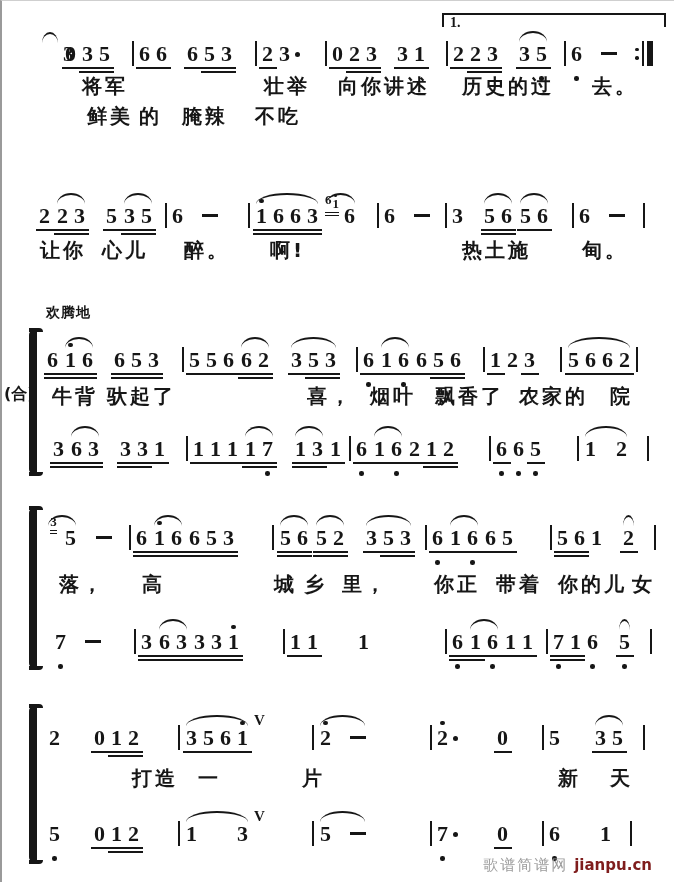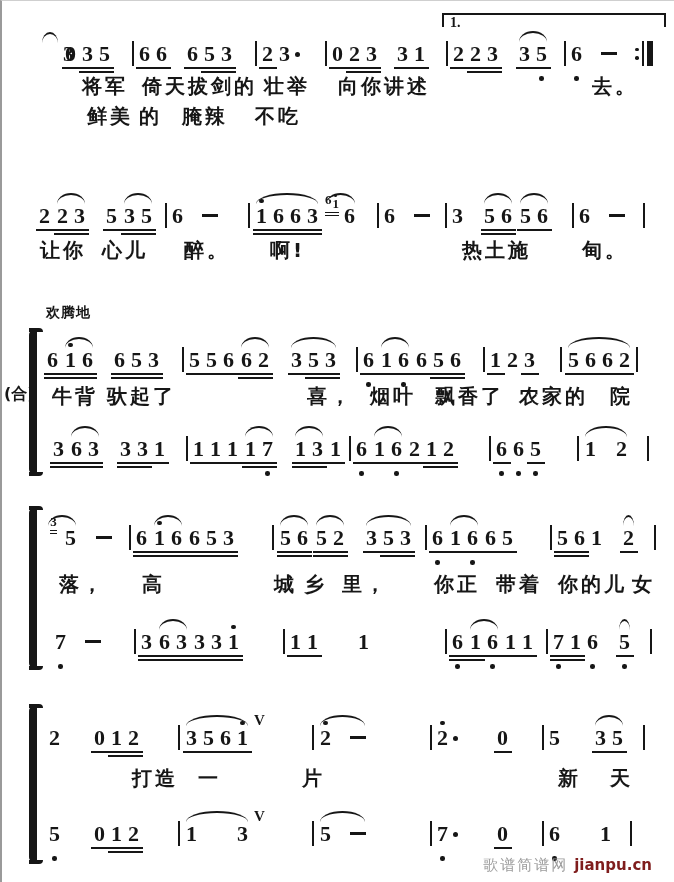--- a/index.html
+++ b/index.html
@@ -294,23 +294,23 @@
             <i></i>
             <i></i>
           </span>
           <span class="rthin"></span>
           <span class="rthick"></span>
         </span>
       </div>
     </div>
   <div class="lyrline" style="top:72px">
       <span class="lyr" style="left: 80px;">将军</span>
-      <span class="lyr" style="left: 140px;">倚天拔剑的</span>
       <span class="lyr" style="left: 262px;">壮举</span>
       <span class="lyr" style="left: 336px;">向你讲述</span>
+      <span class="lyr" style="left: 460px;">历史的过</span>
       <span class="lyr" style="left: 590px;">去。</span>
     </div>
   <div class="lyrline" style="top:102px">
       <span class="lyr" style="left: 85px;">鲜美</span>
       <span class="lyr" style="left: 137px;">的</span>
       <span class="lyr" style="left: 180px;">腌辣</span>
       <span class="lyr" style="left: 253px;">不吃</span>
     </div>
 
   <div class="noteline" style="top:192px">

